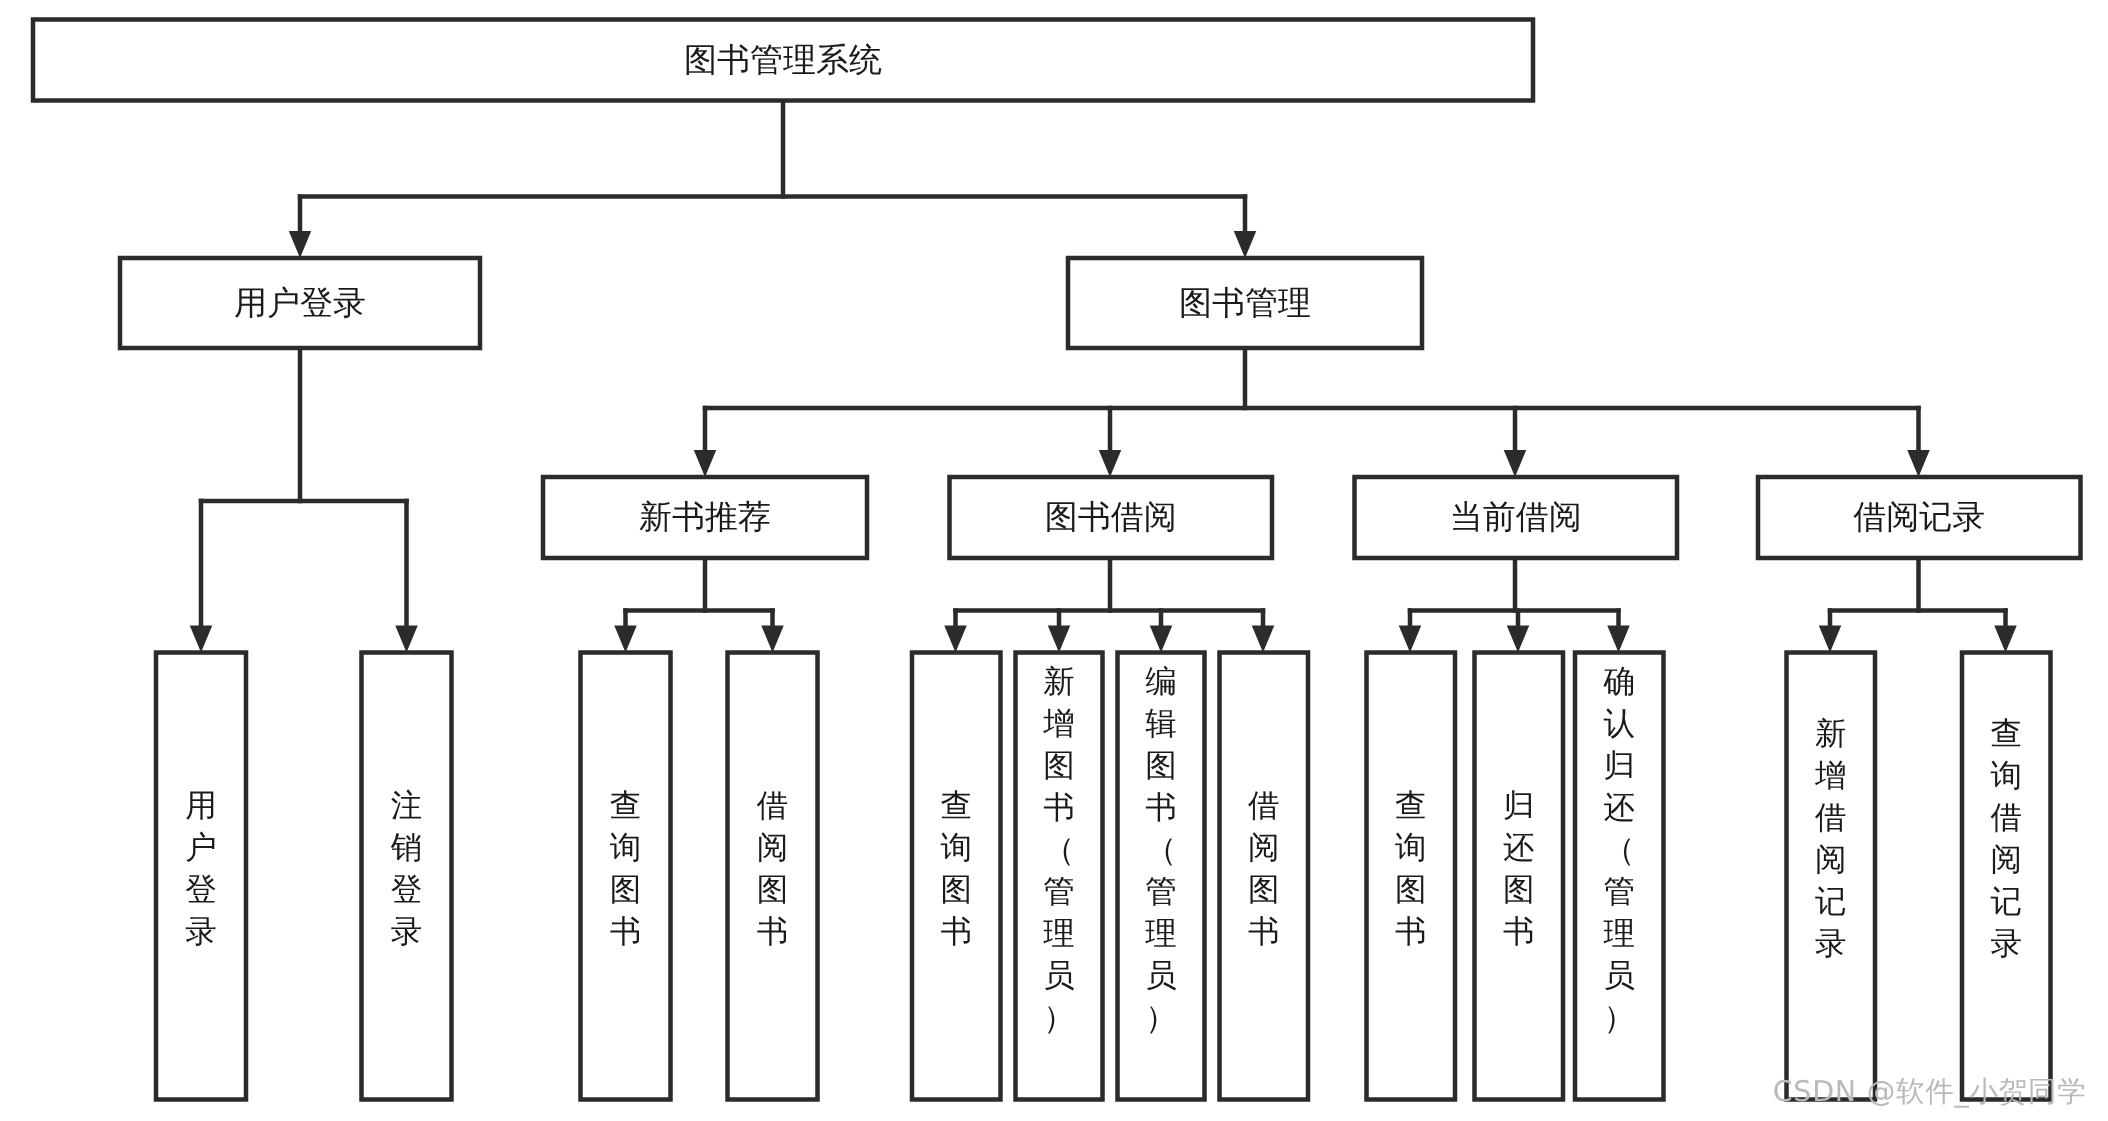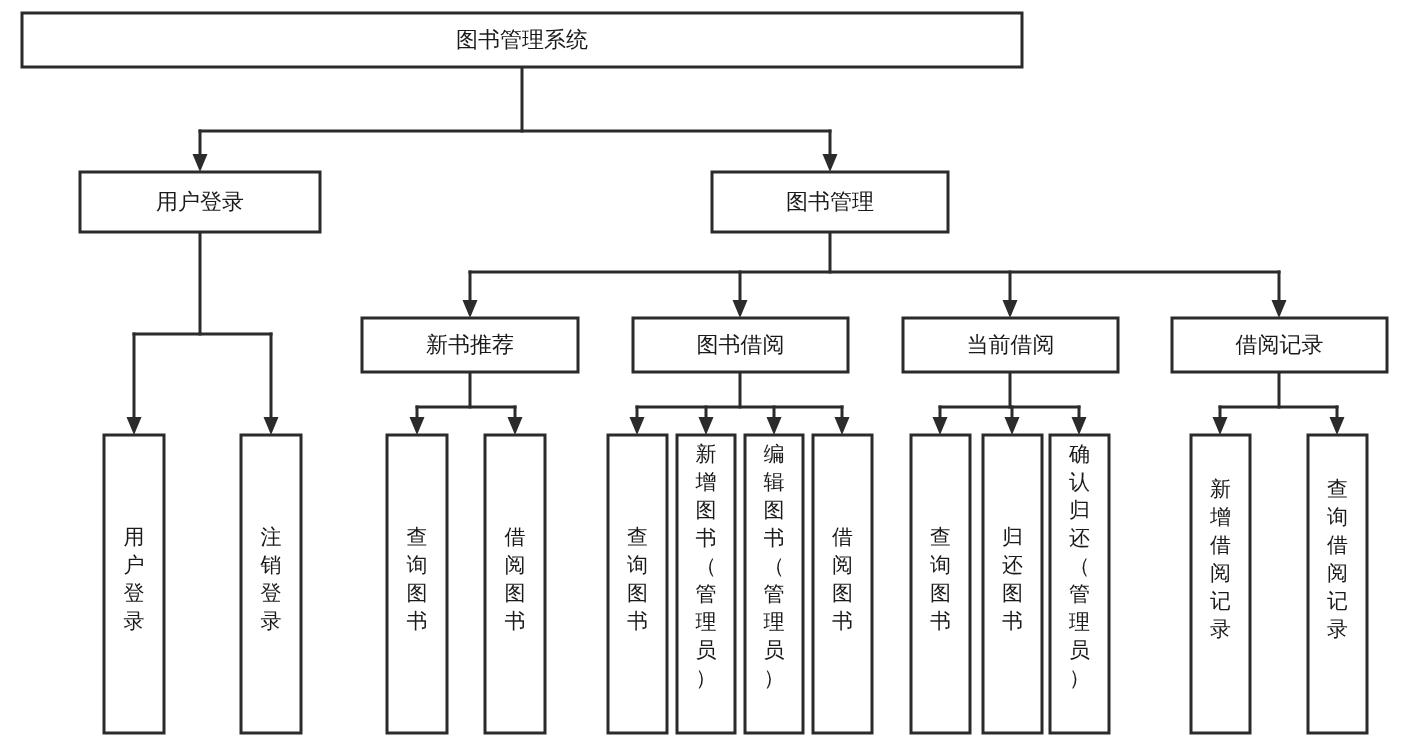--- a/index.html
+++ b/index.html
@@ -216,13 +216,14 @@
         <g>
           <rect x="1191" y="435" width="59" height="298" class="node-box"></rect>
           <text x="1220.5" y="496" class="node-label-vertical"><tspan x="1220.5" dy="0">新</tspan><tspan x="1220.5" dy="28">增</tspan><tspan x="1220.5" dy="28">借</tspan><tspan x="1220.5" dy="28">阅</tspan><tspan x="1220.5" dy="28">记</tspan><tspan x="1220.5" dy="28">录</tspan></text>
         </g>
         <g>
           <rect x="1308" y="435" width="59" height="298" class="node-box"></rect>
           <text x="1337.5" y="496" class="node-label-vertical"><tspan x="1337.5" dy="0">查</tspan><tspan x="1337.5" dy="28">询</tspan><tspan x="1337.5" dy="28">借</tspan><tspan x="1337.5" dy="28">阅</tspan><tspan x="1337.5" dy="28">记</tspan><tspan x="1337.5" dy="28">录</tspan></text>
         </g>
       </g>
     </svg>
+  <div class="watermark">CSDN @软件_小贺同学</div>
 </div>
 
 </body></html>

